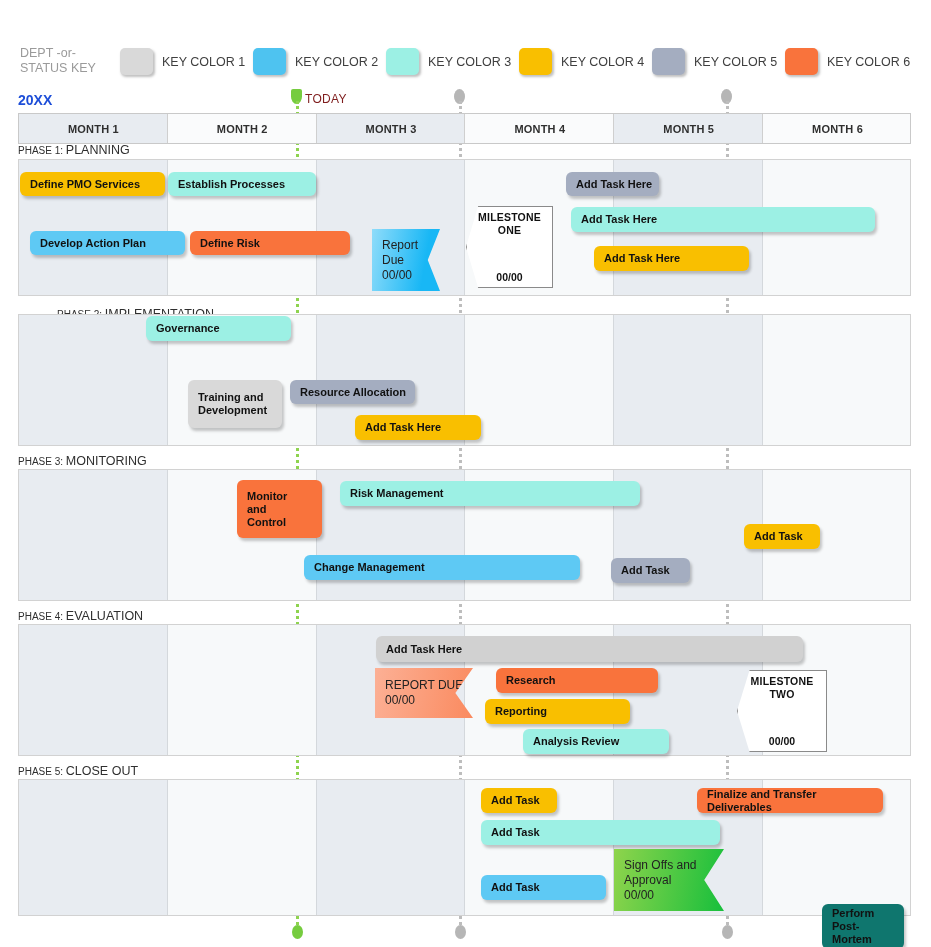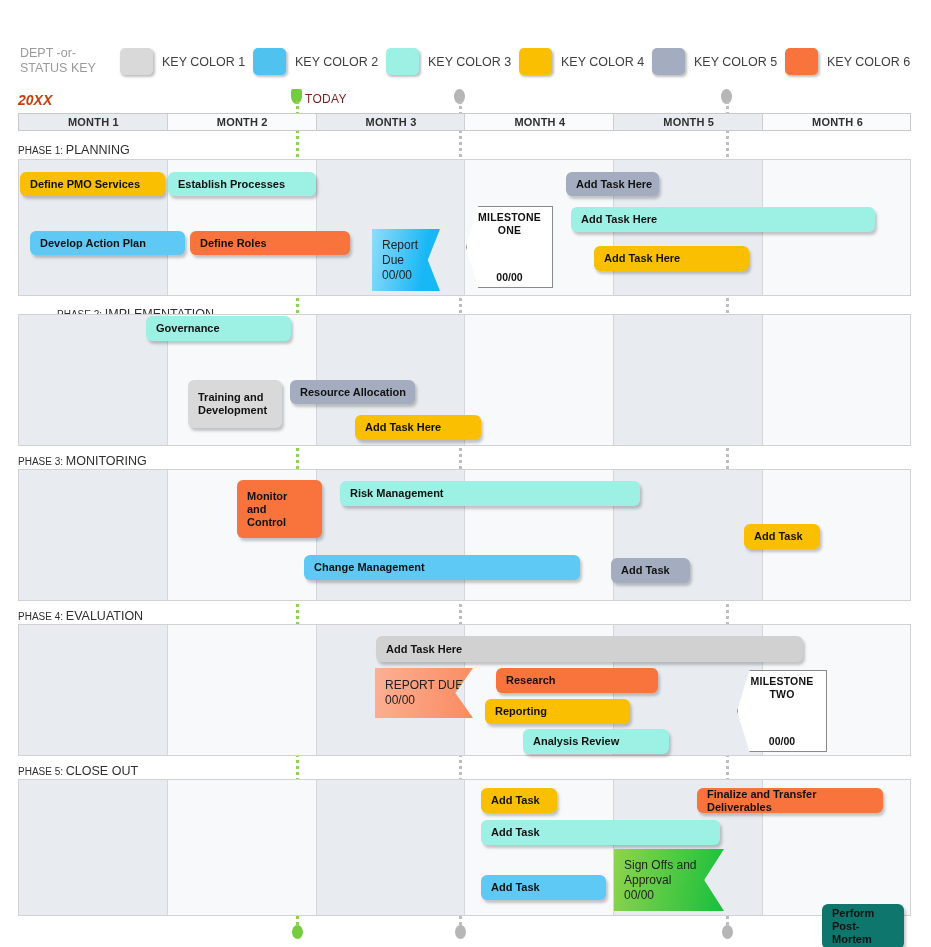--- a/index.html
+++ b/index.html
@@ -30,40 +30,40 @@
     box-shadow:1.5px 2px 2.5px rgba(0,0,0,0.25);
   }
   .legend-text{
     display:inline-block;vertical-align:middle;margin-left:9px;
     font-size:12.5px;color:#3f3f3f;white-space:nowrap;
   }
 
   
   .year{
     position:absolute;left:18px;top:92px;
-    font-size:14px;font-style:italic;font-weight:bold;color:#c2410c;
+    font-size:14px;font-weight:bold;color:#1d4ed8;
   }
 
   
   .marker-head{position:absolute;width:11px;height:15px;border-radius:50% 50% 45% 45%;}
   .marker-head.green{background:#76cc3f;border-radius:2px 2px 50% 50%;}
   .marker-head.gray{background:#b6b6b6;border-radius:50% 50% 50% 50%;}
   .marker-line{position:absolute;width:0;border-left:3px dotted;}
   .marker-line.green{border-left-color:#8ed34f;}
   .marker-line.gray{border-left-color:#bdbdbd;}
   .today-label{
     position:absolute;font-size:12px;color:#7f1d1d;letter-spacing:0.3px;
   }
   .marker-foot{position:absolute;width:11px;height:14px;border-radius:50%;}
   .marker-foot.green{background:#76cc3f;}
   .marker-foot.gray{background:#b6b6b6;}
 
   
   .month-header{
-    position:absolute;left:18px;top:113px;width:893px;height:18px;
+    position:absolute;left:18px;top:113px;width:893px;height:31px;
     border:1px solid #c9c9c9;box-sizing:border-box;background:#fafbfc;
   }
   .month-cell{
     position:absolute;top:0;height:100%;
     display:flex;align-items:center;justify-content:center;
     font-size:11px;font-weight:bold;color:#2f2f2f;letter-spacing:0.2px;
     box-sizing:border-box;
   }
   .month-cell.alt{background:#e8ecf1;}
   .month-cell .sep{position:absolute;right:0;top:0;bottom:0;width:1px;background:#cfcfcf;}
@@ -180,21 +180,21 @@
           <div class="csep"></div>
         </div>
         <div class="band-col alt" style="left: 595.32px; width: 148.83px;">
           <div class="csep"></div>
         </div>
         <div class="band-col" style="left: 744.15px; width: 148.83px;"></div>
       </div>
       <div class="bar" style="left: 20px; top: 172px; width: 145px; height: 24px; background: rgb(249, 191, 0);">Define PMO Services</div>
       <div class="bar" style="left: 168px; top: 172px; width: 148px; height: 24px; background: rgb(156, 240, 228);">Establish Processes</div>
       <div class="bar" style="left: 30px; top: 231px; width: 155px; height: 24px; background: rgb(94, 201, 244);">Develop Action Plan</div>
-      <div class="bar" style="left: 190px; top: 231px; width: 160px; height: 24px; background: rgb(249, 115, 60);">Define Roles</div>
+      <div class="bar" style="left: 190px; top: 231px; width: 160px; height: 24px; background: rgb(249, 115, 60);">Define Risk</div>
       <div class="bar" style="left: 566px; top: 172px; width: 93px; height: 24px; background: rgb(164, 173, 192);">Add Task Here</div>
       <div class="bar" style="left: 571px; top: 207px; width: 304px; height: 25px; background: rgb(156, 240, 228);">Add Task Here</div>
       <div class="bar" style="left: 594px; top: 246px; width: 155px; height: 25px; background: rgb(249, 191, 0);">Add Task Here</div>
       <div class="flag" style="left: 372px; top: 229px; width: 68px; height: 62px; background: linear-gradient(100deg, rgb(143, 220, 250) 0%, rgb(24, 183, 245) 75%);">Report
 Due
 00/00</div>
       <div class="milestone" style="left: 466px; top: 206px; width: 85px; height: 80px;">
         <div class="ms-name" style="white-space: pre-line;">MILESTONE
 ONE</div>
         <div class="ms-date">00/00</div>

